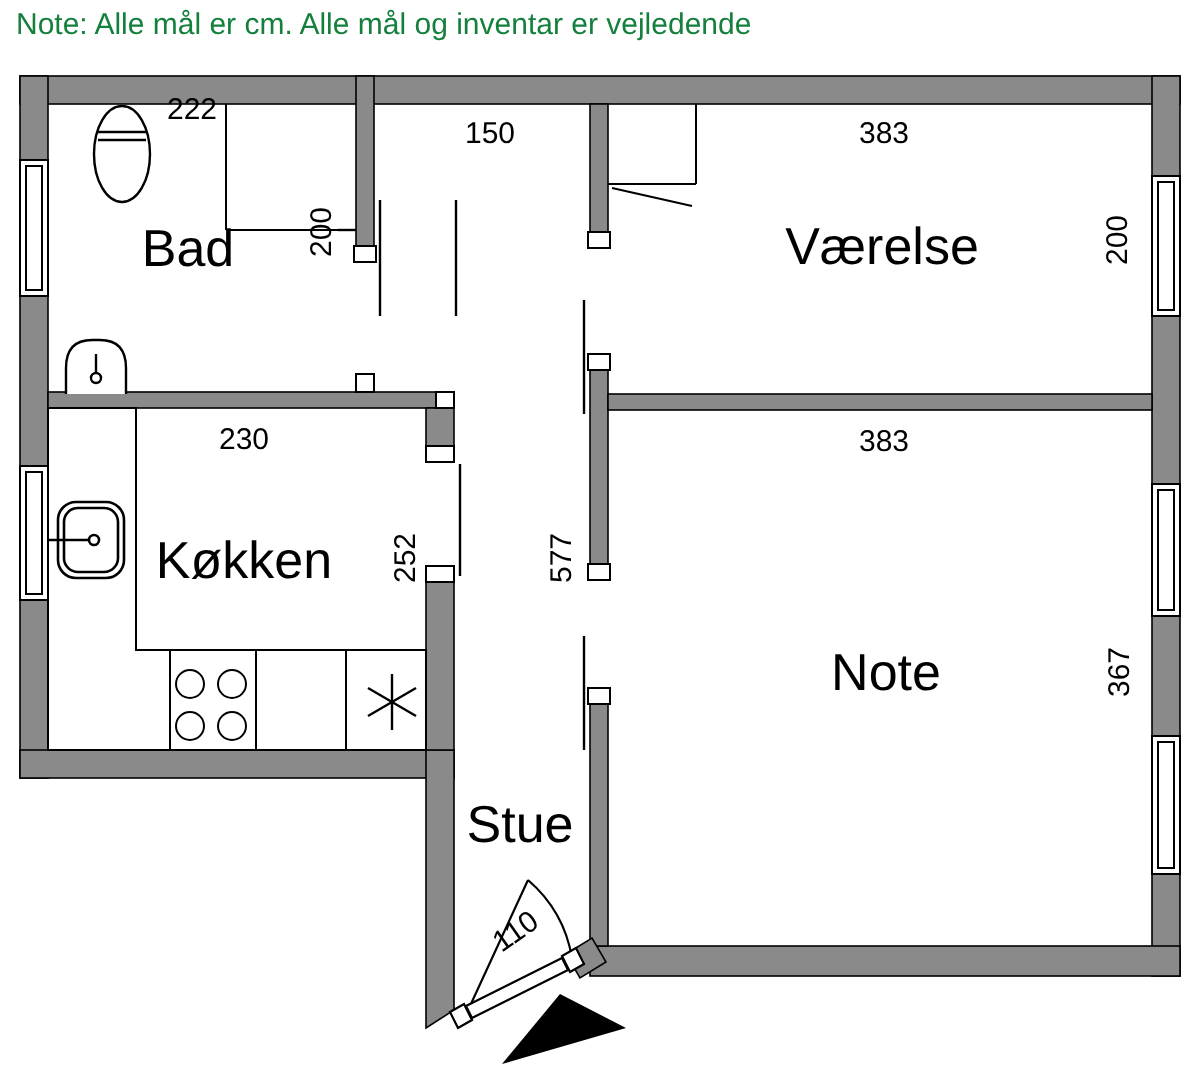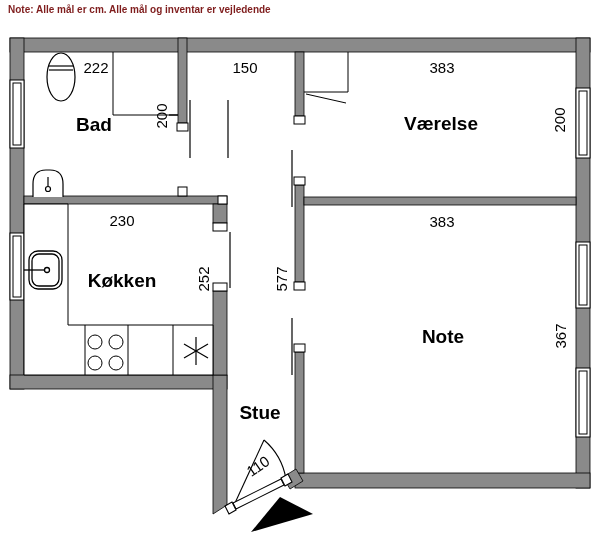--- a/index.html
+++ b/index.html
@@ -1,22 +1,22 @@
 <!DOCTYPE html>
 <html style="--wall: #8a8a8a; --line: #000000; --bg: #ffffff;"><head>
 <meta charset="utf-8">
 <style>
   :root{ --wall:#8a8a8a; --line:#000; --bg:#fff; }
   html,body{margin:0;padding:0;background:#fff;}
   #plan{position:relative;width:600px;height:538px;background:var(--bg);overflow:hidden;
         font-family:"Liberation Sans",sans-serif;}
   #plan svg{position:absolute;left:0;top:0;}
-  .note{position:absolute;left:8px;top:4px;font-size:10px;color:#7f1d1d;white-space:nowrap;font-weight:bold;}
+  .note{position:absolute;left:8px;top:4px;font-size:15px;color:#15803d;white-space:nowrap;}
   .lbl{position:absolute;transform:translate(-50%,-50%);font-size:15px;color:#000;white-space:nowrap;line-height:1;}
-  .room{font-weight:bold;font-size:19px;}
+  .room{font-weight:normal;font-size:26px;}
   .vert{transform:translate(-50%,-50%) rotate(-90deg);}
   .tilt{transform:translate(-50%,-50%) rotate(-35deg);}
 </style>
 </head>
 <body>
 
 <div id="plan">
 
   <div class="note">Note: Alle mål er cm. Alle mål og inventar er vejledende</div>
 
@@ -140,21 +140,21 @@
       <polygon fill="#000" stroke="none" points="280,497 313,514 251,532"></polygon>
     </g>
   </svg>
 
   <div class="lbl room" style="left:94px;top:124px">Bad</div>
   <div class="lbl room" style="left:441px;top:123px">Værelse</div>
   <div class="lbl room" style="left:122px;top:280px">Køkken</div>
   <div class="lbl room" style="left:443px;top:336px">Note</div>
   <div class="lbl room" style="left:260px;top:412px">Stue</div>
 
-  <div class="lbl" style="left:96px;top:67px">222</div>
+  <div class="lbl" style="left:96px;top:55px">222</div>
   <div class="lbl" style="left:245px;top:67px">150</div>
   <div class="lbl" style="left:442px;top:67px">383</div>
   <div class="lbl vert" style="left:161px;top:116px">200</div>
   <div class="lbl vert" style="left:559px;top:120px">200</div>
   <div class="lbl" style="left:122px;top:220px">230</div>
   <div class="lbl vert" style="left:203px;top:279px">252</div>
   <div class="lbl vert" style="left:281px;top:279px">577</div>
   <div class="lbl" style="left:442px;top:221px">383</div>
   <div class="lbl vert" style="left:560px;top:336px">367</div>
   <div class="lbl tilt" style="left:258px;top:466px">110</div>

